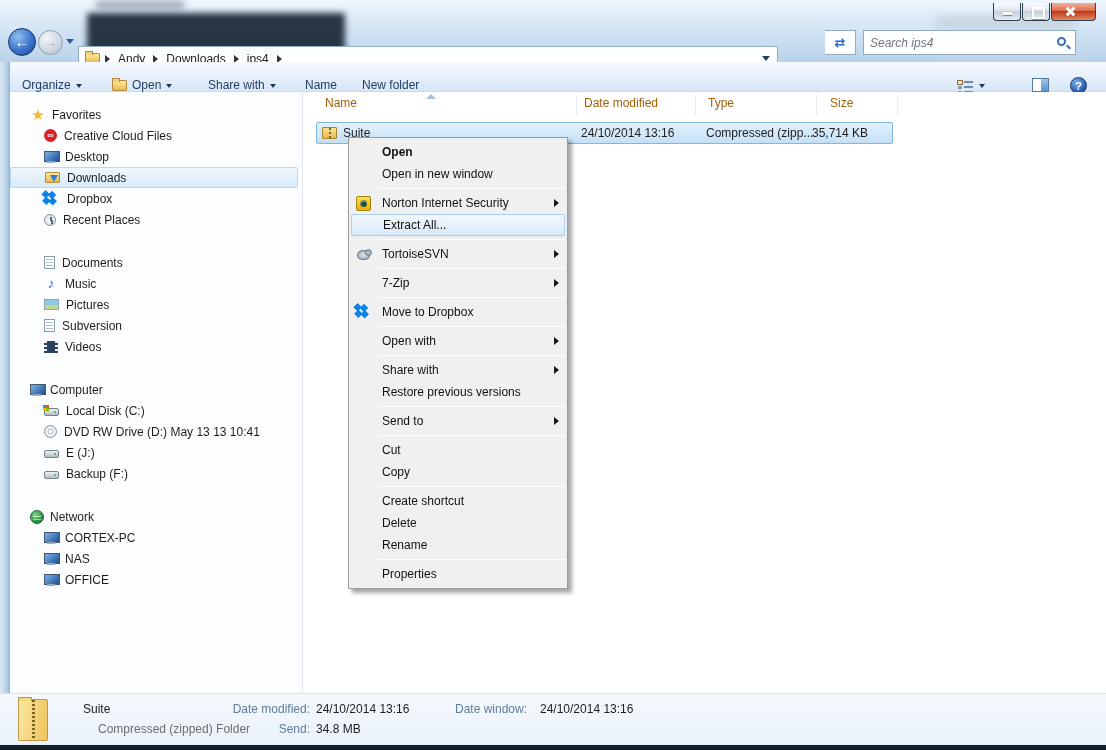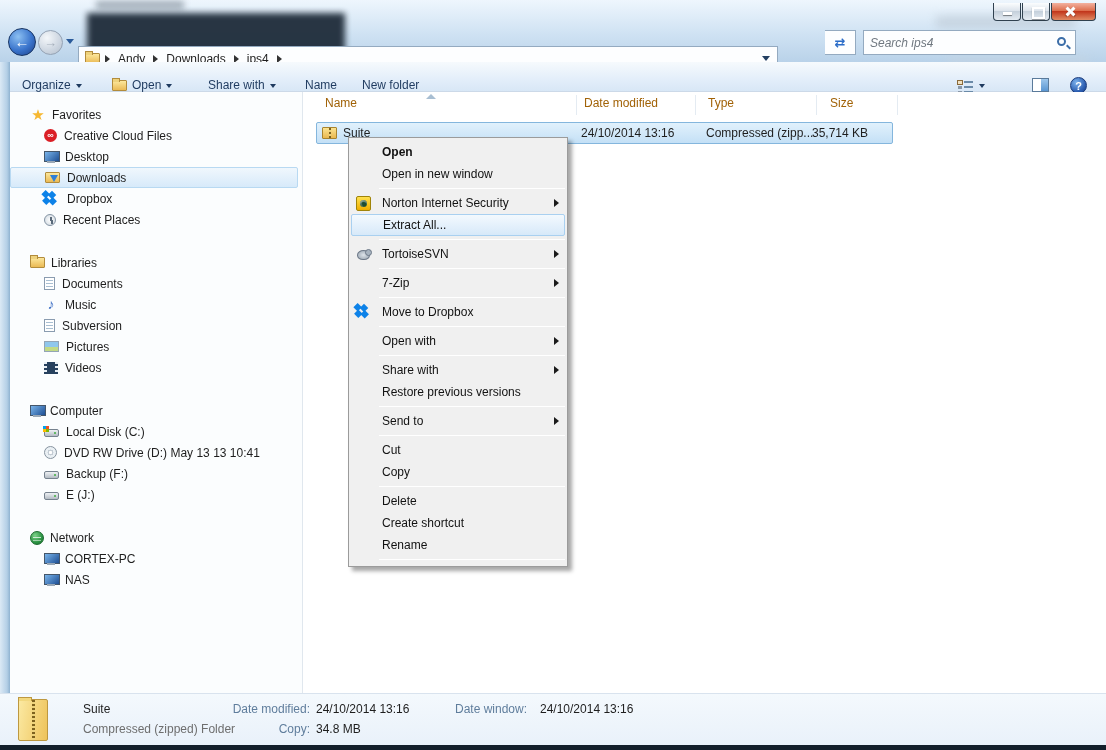--- a/index.html
+++ b/index.html
@@ -194,21 +194,21 @@
   .details { position:absolute; left:0; bottom:5px; width:1106px; height:52px;
              background:linear-gradient(#f4f9fd,#e9f1fa); border-top:1px solid #d9e3ee; }
   .big-zip { position:absolute; left:18px; top:5px; width:30px; height:42px;
              background:linear-gradient(100deg,#fbe9a2,#eec35a); border:1px solid #bd9840; border-radius:2px; }
   .big-zip::before { content:""; position:absolute; left:-1px; top:-3px; width:12px; height:3px;
              background:#f2d87e; border:1px solid #bd9840; border-bottom:none; }
   .big-zip::after { content:""; position:absolute; left:13px; top:0; bottom:0; width:3px;
              background:repeating-linear-gradient(#7d611e 0 2px,#ecd27b 2px 4px); }
   .dt { position:absolute; white-space:nowrap; }
   .dt.lbl { color:#5f7d9c; }
-  .dt.muted { color:#6e6e6e; }
+  .dt.muted { color:#6e6e6e;margin-left:15px; }
 
   .bottom-strip { position:absolute; left:0; bottom:0; width:1106px; height:5px; background:#131f2b; }
 </style>
 </head>
 <body>
 
 <div class="chrome">
   <div class="redact-top"></div>
   <div class="redact-dark"></div>
   <div class="ghost-a"></div>
@@ -299,39 +299,35 @@
       <span class="ic icon-dbx"></span>
       <span>Dropbox</span>
     </div>
     <div class="sb-item">
       <span class="ic icon-clock"></span>
       <span>Recent Places</span>
     </div>
   </div>
 
   <div class="sb-section">
-    <div class="sb-head">
-      <span class="ic icon-folder"></span>
-      <span>Libraries</span>
-    </div>
     <div class="sb-item">
       <span class="ic icon-doc"></span>
       <span>Documents</span>
     </div>
     <div class="sb-item">
       <span class="ic icon-music">♪</span>
       <span>Music</span>
     </div>
     <div class="sb-item">
+      <span class="ic icon-pic"></span>
+      <span>Pictures</span>
+    </div>
+    <div class="sb-item">
       <span class="ic icon-doc"></span>
       <span>Subversion</span>
-    </div>
-    <div class="sb-item">
-      <span class="ic icon-pic"></span>
-      <span>Pictures</span>
     </div>
     <div class="sb-item">
       <span class="ic icon-film"></span>
       <span>Videos</span>
     </div>
   </div>
 
   <div class="sb-section">
     <div class="sb-head">
       <span class="ic icon-monitor"></span>
@@ -340,40 +336,44 @@
     <div class="sb-item">
       <span class="ic icon-drive flag"></span>
       <span>Local Disk (C:)</span>
     </div>
     <div class="sb-item">
       <span class="ic icon-cd"></span>
       <span>DVD RW Drive (D:) May 13 13 10:41</span>
     </div>
     <div class="sb-item">
       <span class="ic icon-drive"></span>
+      <span>E (J:)</span>
+    </div>
+    <div class="sb-item">
+      <span class="ic icon-drive"></span>
       <span>Backup (F:)</span>
-    </div>
-    <div class="sb-item">
-      <span class="ic icon-drive"></span>
-      <span>E (J:)</span>
     </div>
   </div>
 
   <div class="sb-section">
     <div class="sb-head">
       <span class="ic icon-globe"></span>
       <span>Network</span>
     </div>
     <div class="sb-item">
       <span class="ic icon-monitor"></span>
       <span>CORTEX-PC</span>
     </div>
     <div class="sb-item">
       <span class="ic icon-monitor"></span>
       <span>NAS</span>
+    </div>
+    <div class="sb-item">
+      <span class="ic icon-monitor"></span>
+      <span>OFFICE</span>
     </div>
   </div>
 </div>
 
 <div class="content">
   <div class="col-head" style="left:21px">Name</div>
   <div class="sort-arrow"></div>
   <div class="col-head" style="left:280px">Date modified</div>
   <div class="col-head" style="left:404px">Type</div>
   <div class="col-head" style="left:526px">Size</div>
@@ -443,36 +443,39 @@
   </div>
   <div class="menu-sep"></div>
   <div class="mi">
     <span>Cut</span>
   </div>
   <div class="mi">
     <span>Copy</span>
   </div>
   <div class="menu-sep"></div>
   <div class="mi">
+    <span>Create shortcut</span>
+  </div>
+  <div class="mi">
     <span>Delete</span>
   </div>
   <div class="mi">
-    <span>Create shortcut</span>
-  </div>
-  <div class="mi">
     <span>Rename</span>
   </div>
   <div class="menu-sep"></div>
+  <div class="mi">
+    <span>Properties</span>
+  </div>
 </div>
 
 <div class="details">
   <div class="big-zip"></div>
   <div class="dt" style="left:83px; top:8px">Suite</div>
   <div class="dt muted" style="left:83px; top:28px">Compressed (zipped) Folder</div>
   <div class="dt lbl" style="left:180px; top:8px; width:130px; text-align:right">Date modified:</div>
   <div class="dt" style="left:316px; top:8px">24/10/2014 13:16</div>
-  <div class="dt lbl" style="left:180px; top:28px; width:130px; text-align:right">Copy:</div>
+  <div class="dt lbl" style="left:180px; top:28px; width:130px; text-align:right">Send:</div>
   <div class="dt" style="left:316px; top:28px">34.8 MB</div>
   <div class="dt lbl" style="left:455px; top:8px">Date window:</div>
   <div class="dt" style="left:540px; top:8px">24/10/2014 13:16</div>
 </div>
 
 <div class="bottom-strip"></div>
 
 </body></html>

